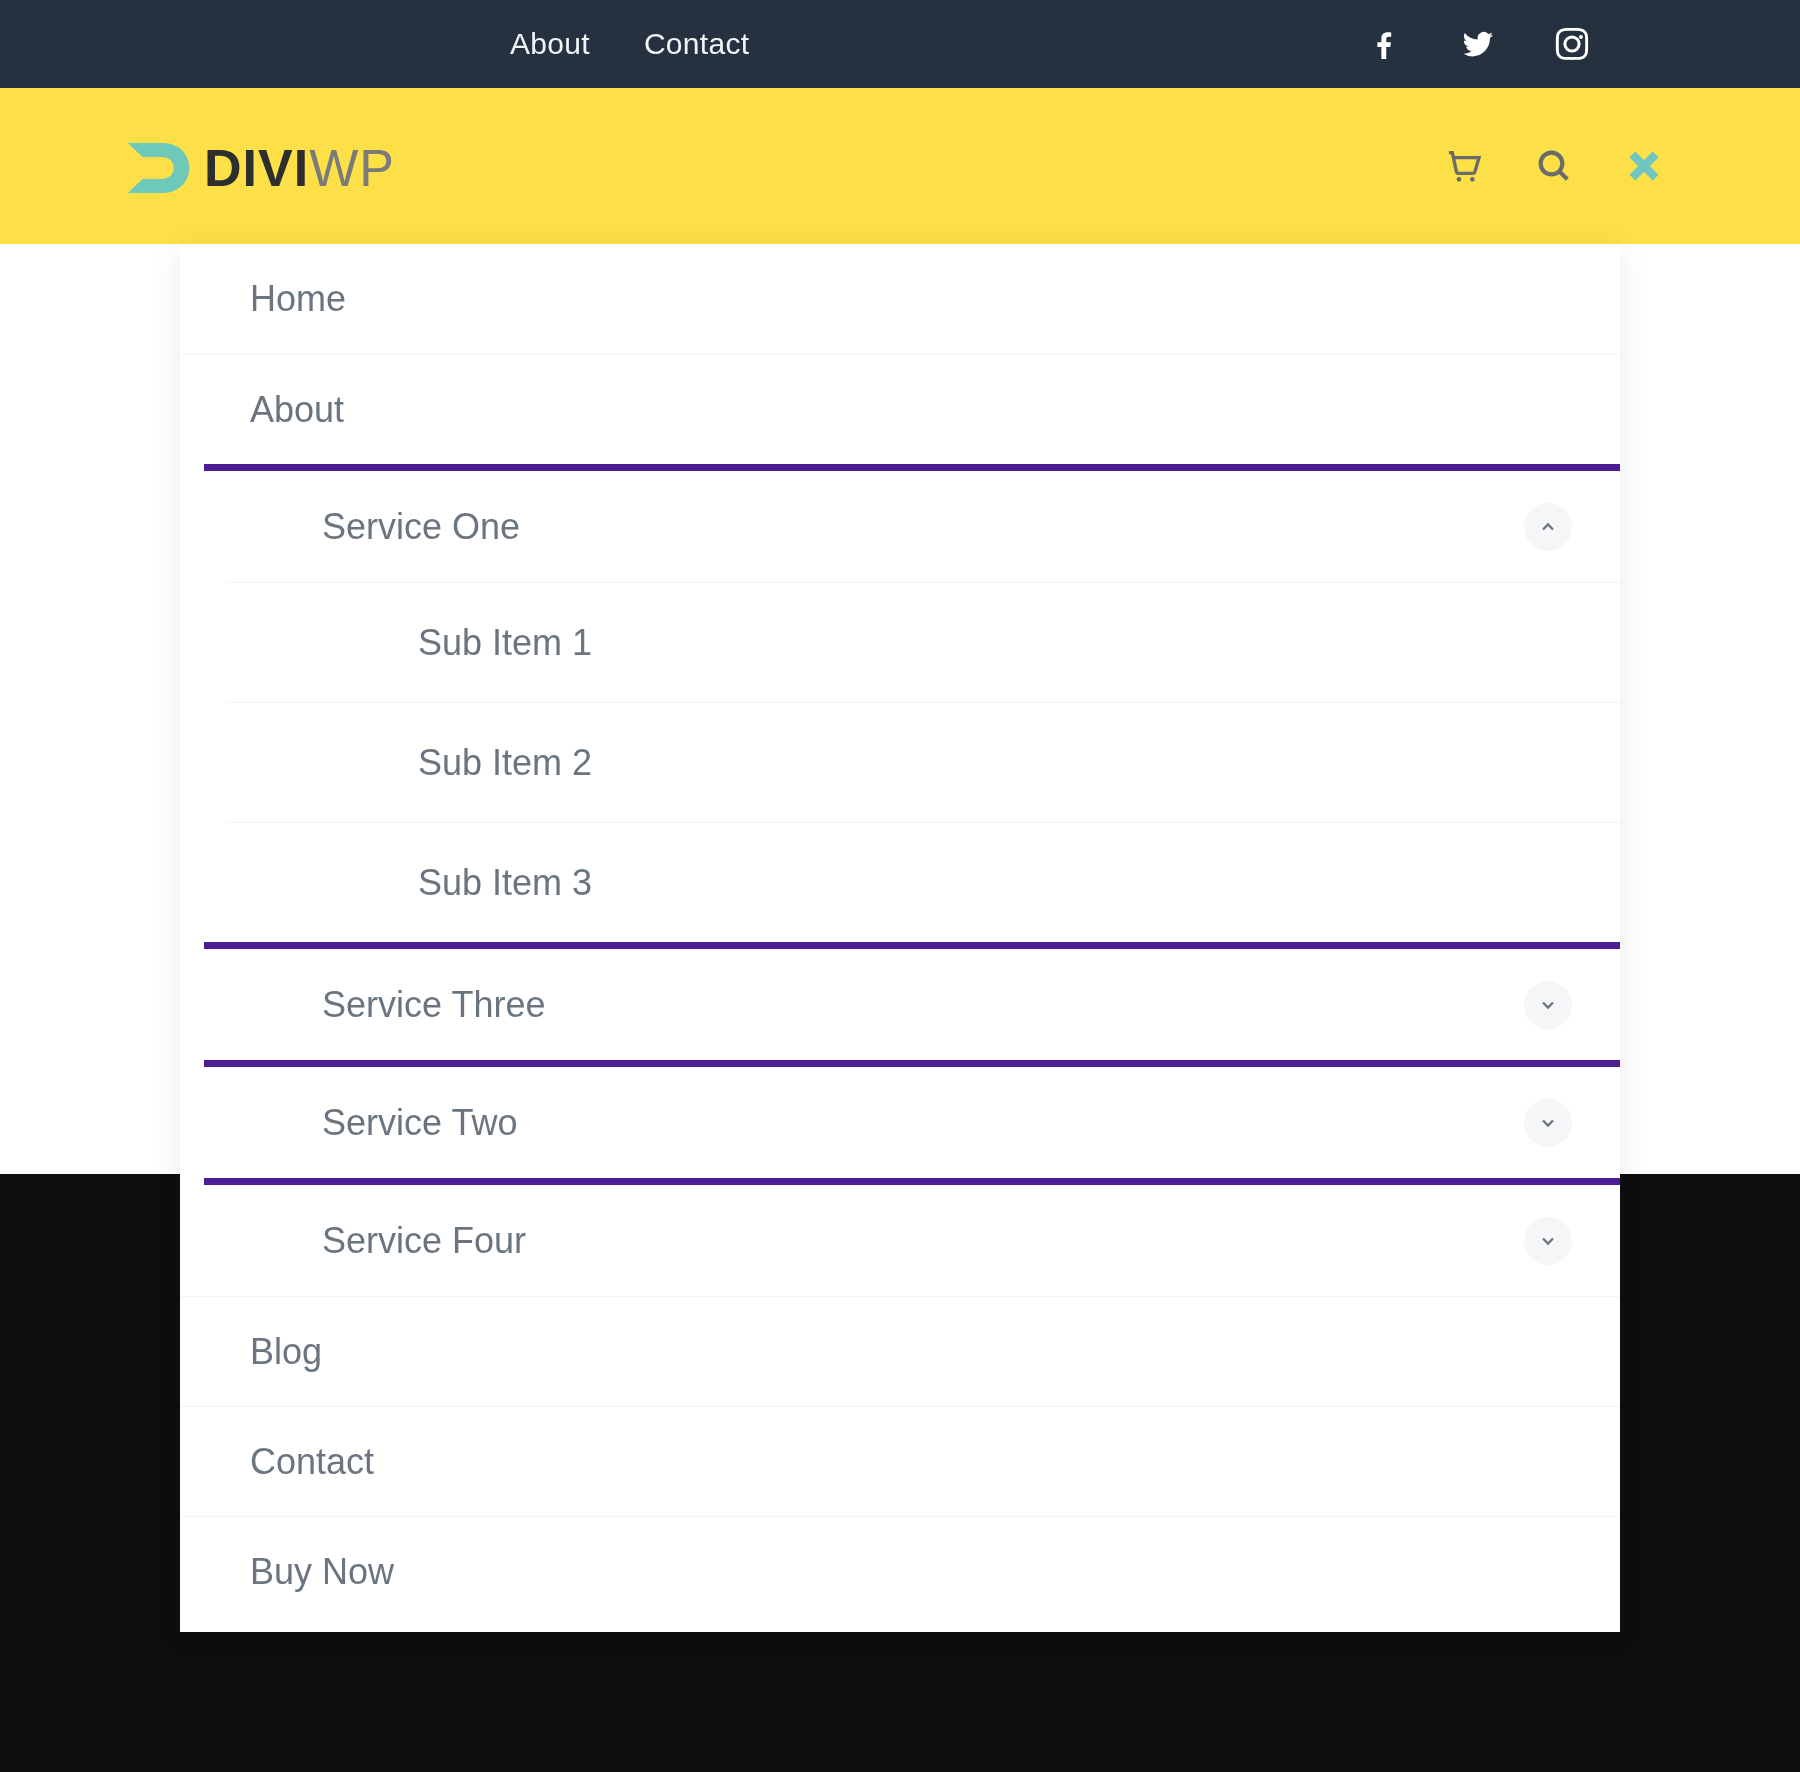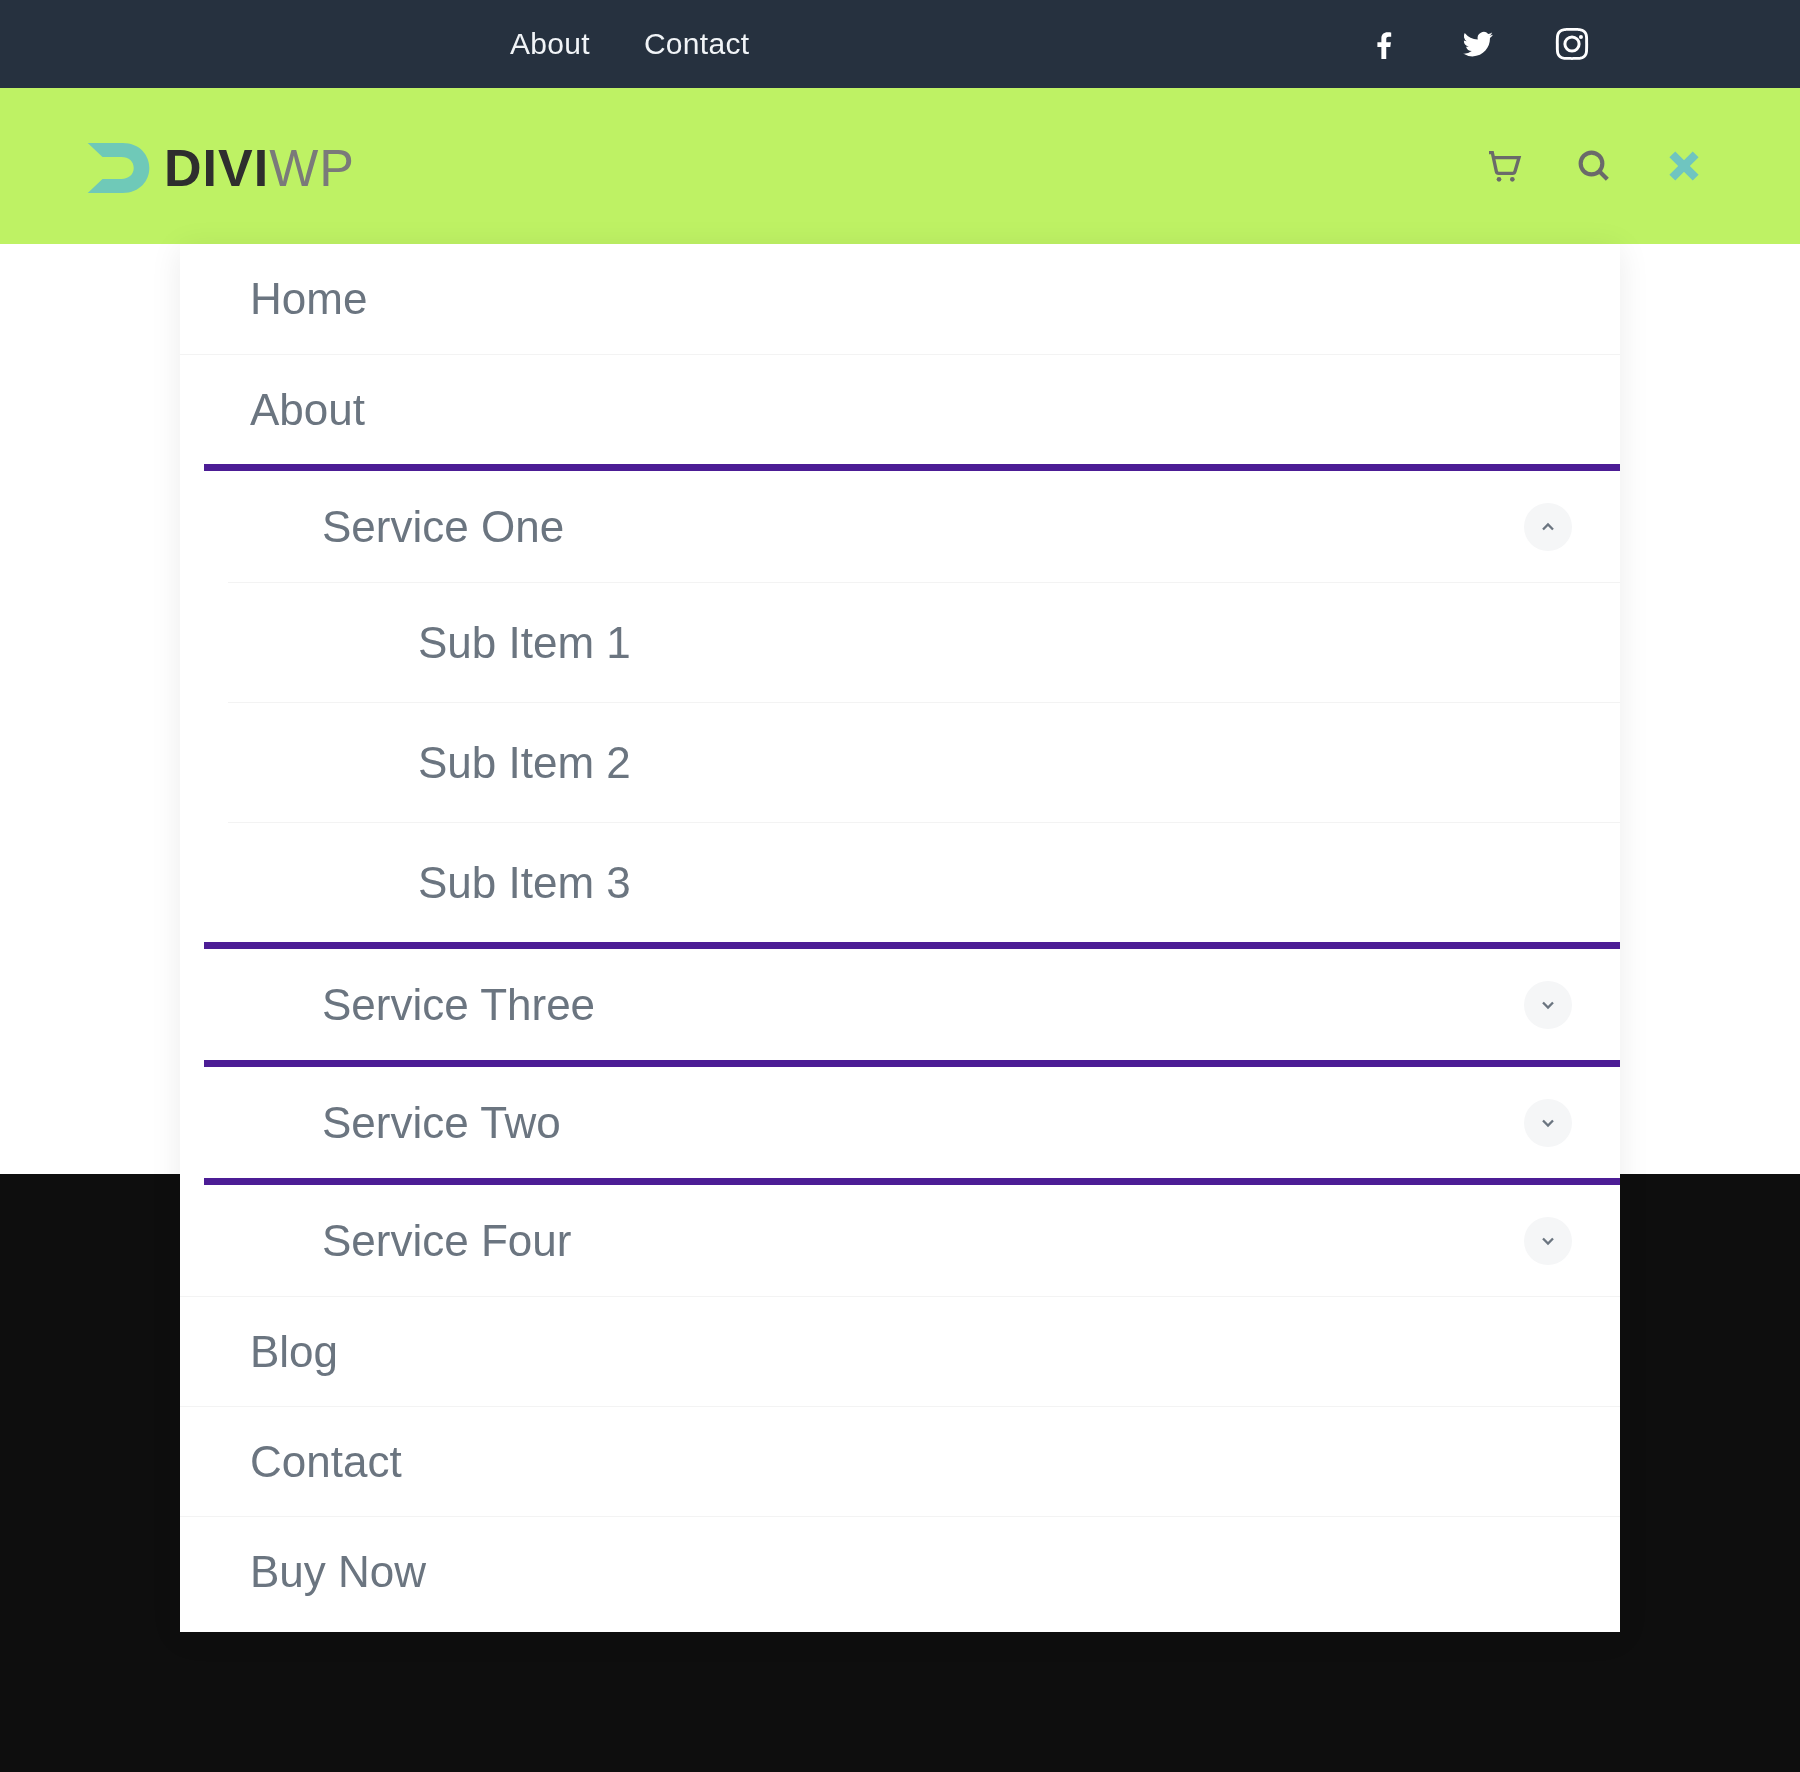--- a/index.html
+++ b/index.html
@@ -41,27 +41,27 @@
   .topbar-social {
     display: flex;
     gap: 58px;
     align-items: center;
     margin-right:30px;
   }
   .topbar-social svg { fill: #ffffff; width: 36px; height: 36px; display:block; }
 
   
   .header {
-    background: #bef264;
+    background: #fde047;
     height: 160px;
     border-bottom: 1px solid #e8e8e8;
     display: flex;
     align-items: center;
     justify-content: space-between;
-    padding: 0 76px;
+    padding: 0 116px;
     position: relative;
   }
   .logo {
     display: flex;
     align-items: center;
     gap: 10px;
   }
   .logo-mark svg { display:block; }
   .logo-text {
     font-size: 52px;
@@ -109,21 +109,21 @@
     background: #ffffff;
     box-shadow: 0 4px 30px rgba(0,0,0,0.08);
     margin-top: -4px;
     padding-bottom: 6px;
   }
 
   .menu-item, .menu-sub, .menu-sub2 {
     display: flex;
     align-items: center;
     justify-content: space-between;
-    font-size: 44px;
+    font-size: 36px;
     font-weight: 400;
     color: #6b7580;
     border-top: 1px solid #f3f3f3;
     cursor: pointer;
   }
   .menu-item { height: 110px; padding: 0 48px 0 70px; }
   .menu-sub  { height: 118px; padding: 0 48px 0 118px; margin-left:24px; border-top:7px solid #4c1d95;}
   .menu-sub2 { height: 120px; padding: 0 48px 0 190px; margin-left:48px; border-top:1px solid #f3f3f3;}
   .menu-item:first-child { border-top: none; }
 

